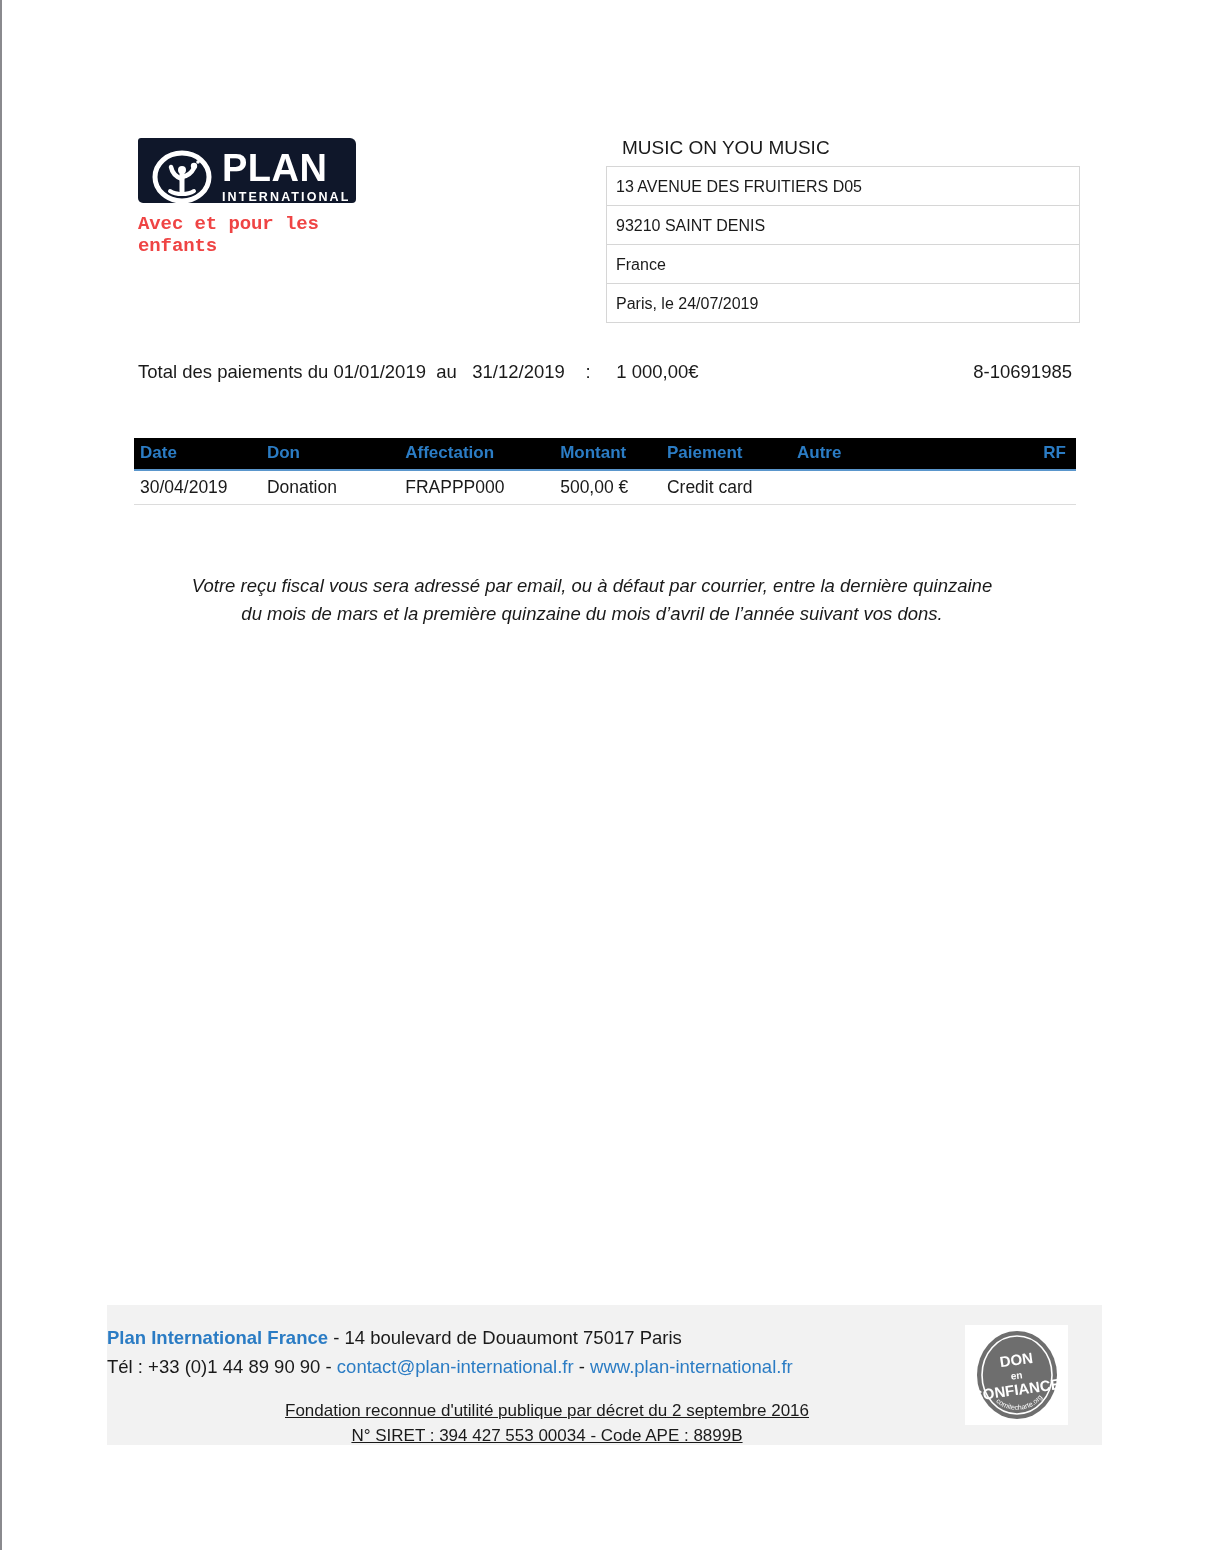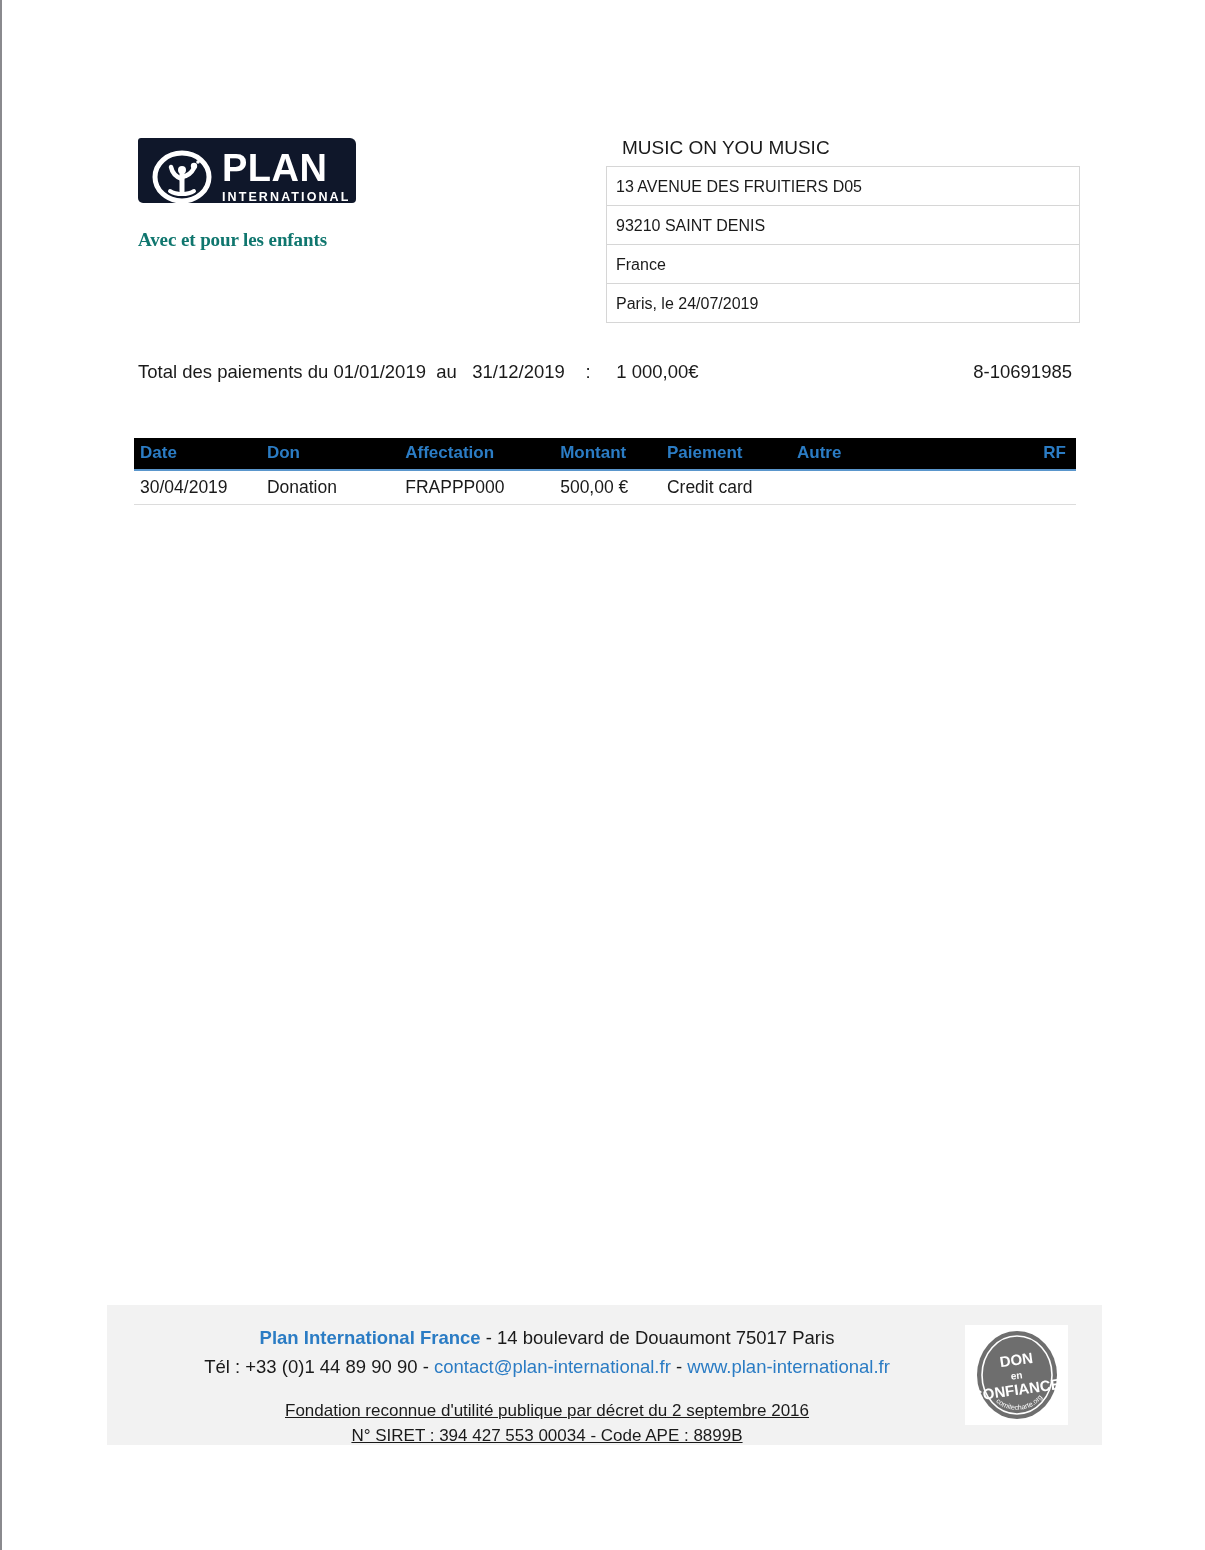--- a/index.html
+++ b/index.html
@@ -59,25 +59,25 @@
   .logo-intl {
     font-family: "Liberation Sans", sans-serif;
     font-weight: bold;
     font-size: 12.5px;
     letter-spacing: 2.1px;
     color: #ffffff;
     line-height: 16px;
     margin-top: 1px;
   }
   .logo-tagline {
-    margin-top: 26px;
-    font-family: Liberation Serif, serif;
+    margin-top: 10px;
+    font-family: Liberation Mono, monospace;
     font-weight: bold;
     font-size: 19px;
-    color: #0f766e;
+    color: #ef4444;
     letter-spacing: -0.1px;
   }
 
   
   .recipient-name {
     position: absolute;
     left: 620px;
     top: 137px;
     font-size: 19px;
     color: #1a1a1a;
@@ -166,21 +166,20 @@
     top: 1305px;
     width: 995px;
     height: 140px;
     background: #f2f2f2;
   }
   .footer-text {
     position: absolute;
     left: 0;
     top: 18px;
     width: 880px;
-    text-align: center;
     font-size: 18.5px;
     line-height: 29px;
     color: #1a1a1a;
   }
   .footer-text .brand {
     color: #2b7cc4;
     font-weight: bold;
   }
   .footer-text .lnk { color: #2b7cc4; }
   .footer-legal {
@@ -279,20 +278,24 @@
         <td>Donation</td>
         <td>FRAPPP000</td>
         <td>500,00 €</td>
         <td>Credit card</td>
         <td></td>
         <td class="right"></td>
       </tr>
     </tbody>
   </table>
 
+  <div class="notice">
+    <div>Votre reçu fiscal vous sera adressé par email, ou à défaut par courrier, entre la dernière quinzaine</div>
+    <div>du mois de mars et la première quinzaine du mois d’avril de l’année suivant vos dons.</div>
+  </div>
 
   <div class="footer">
     <div class="footer-text">
       <div>
         <span class="brand">Plan International France</span><span> - 14 boulevard de Douaumont 75017 Paris</span>
       </div>
       <div>
         <span>Tél : +33 (0)1 44 89 90 90 - </span><span class="lnk">contact@plan-international.fr</span><span> - </span><span class="lnk">www.plan-international.fr</span>
       </div>
     </div>

